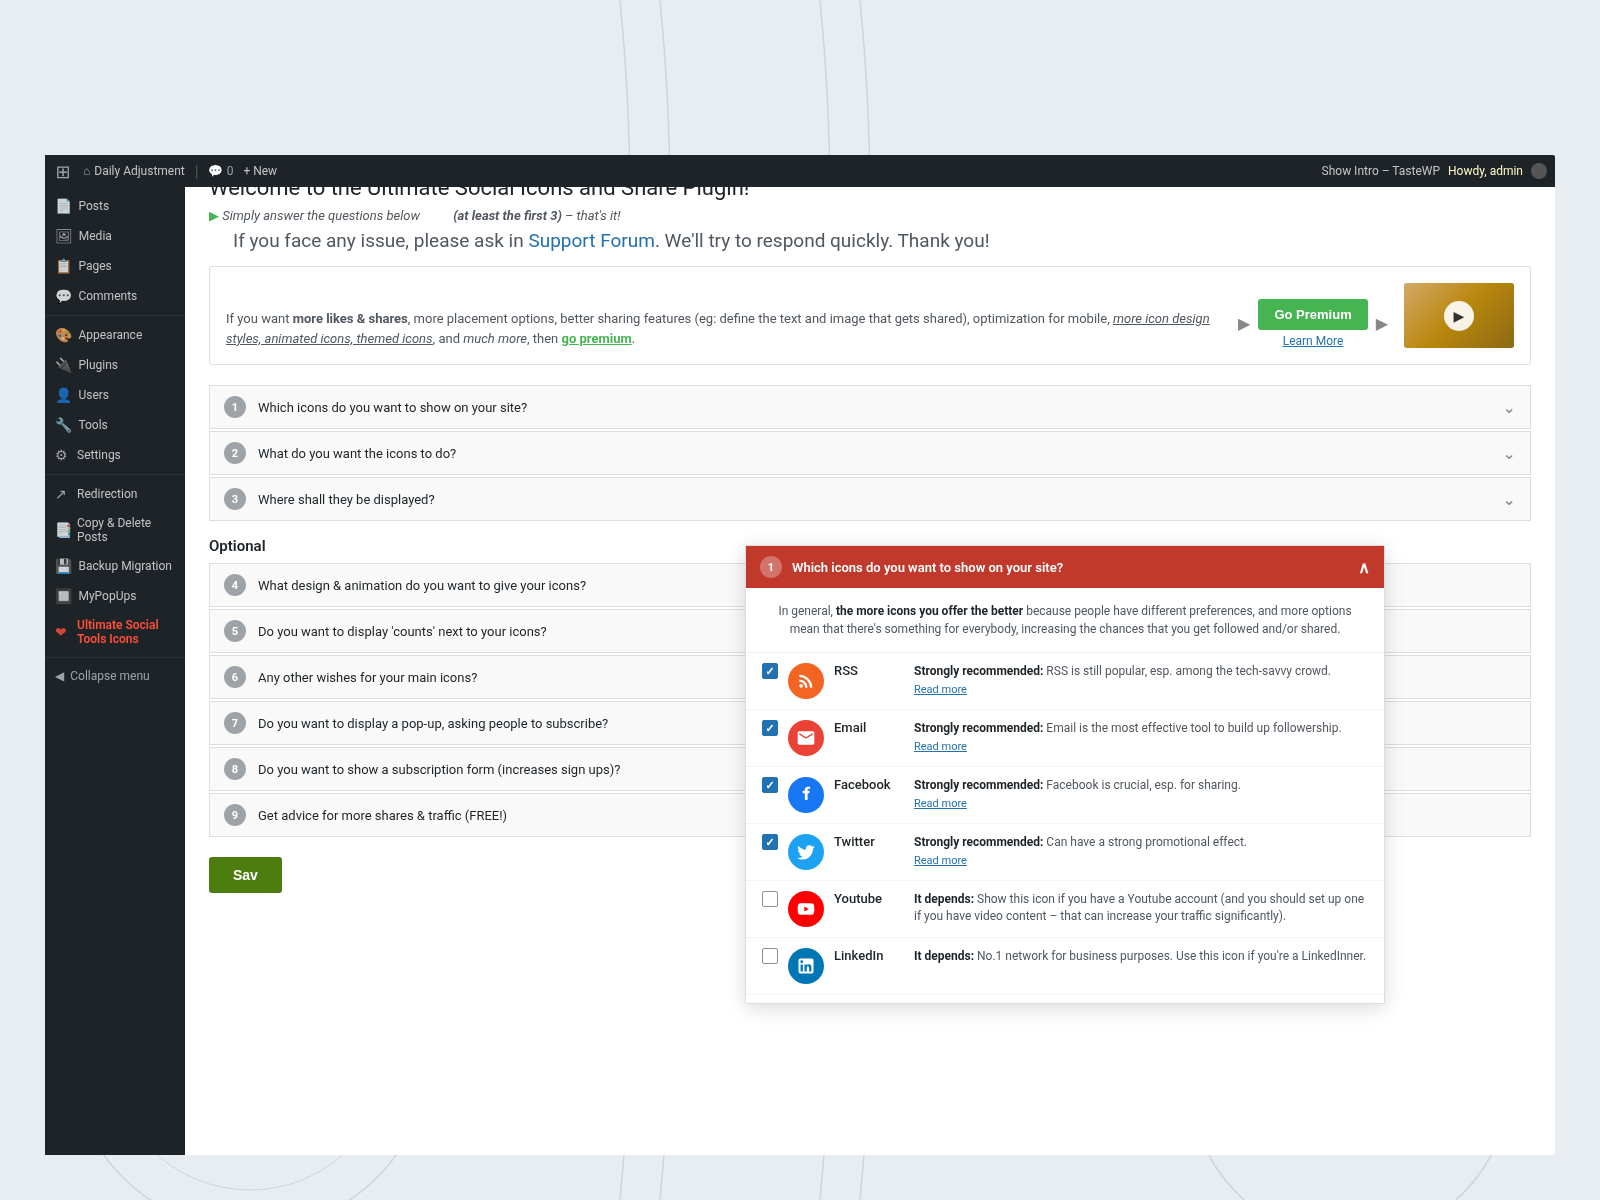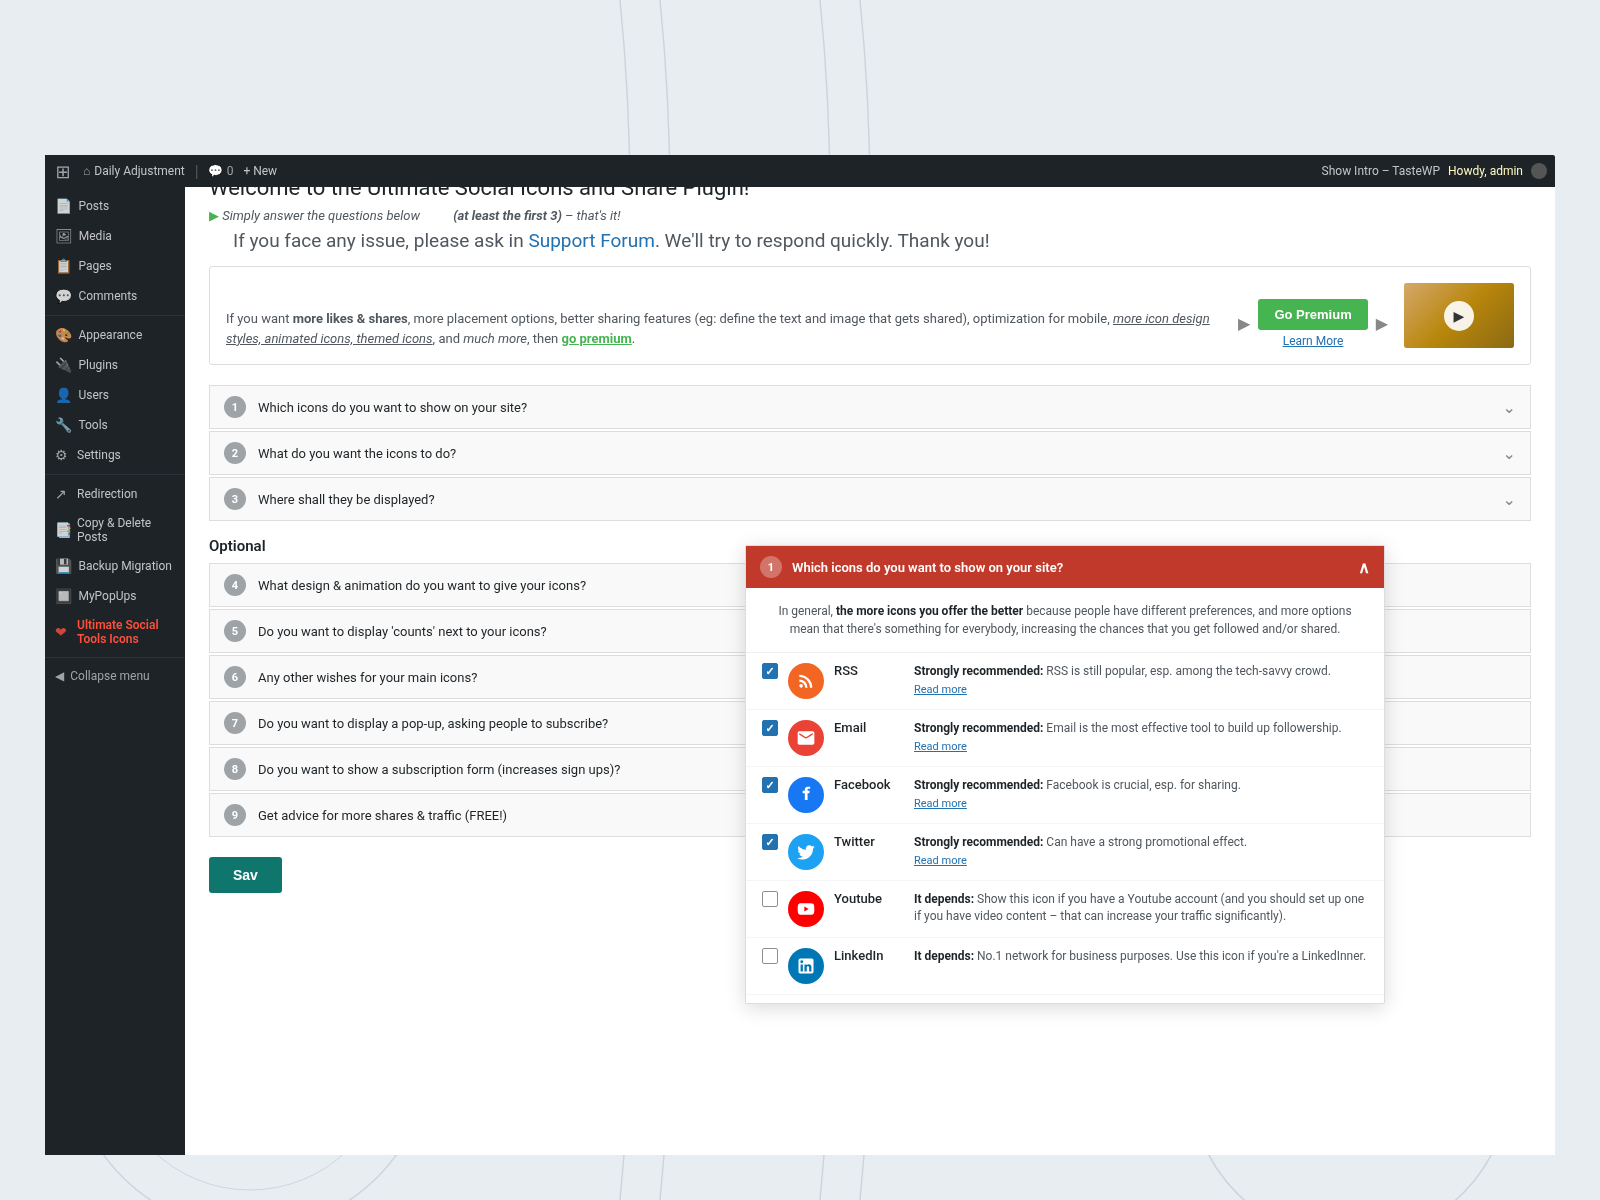--- a/index.html
+++ b/index.html
@@ -210,21 +210,21 @@
 
     .optional-label {
       font-size: 15px;
       font-weight: 600;
       color: #1d2327;
       margin: 16px 0 8px;
     }
 
     .save-btn-wrap { margin-top: 20px; }
     .save-btn {
-      background: #0f766e;
+      background: #4d7c0f;
       color: #fff;
       border: none;
       padding: 10px 24px;
       font-size: 14px;
       font-weight: 600;
       cursor: pointer;
       border-radius: 3px;
     }
 
     

